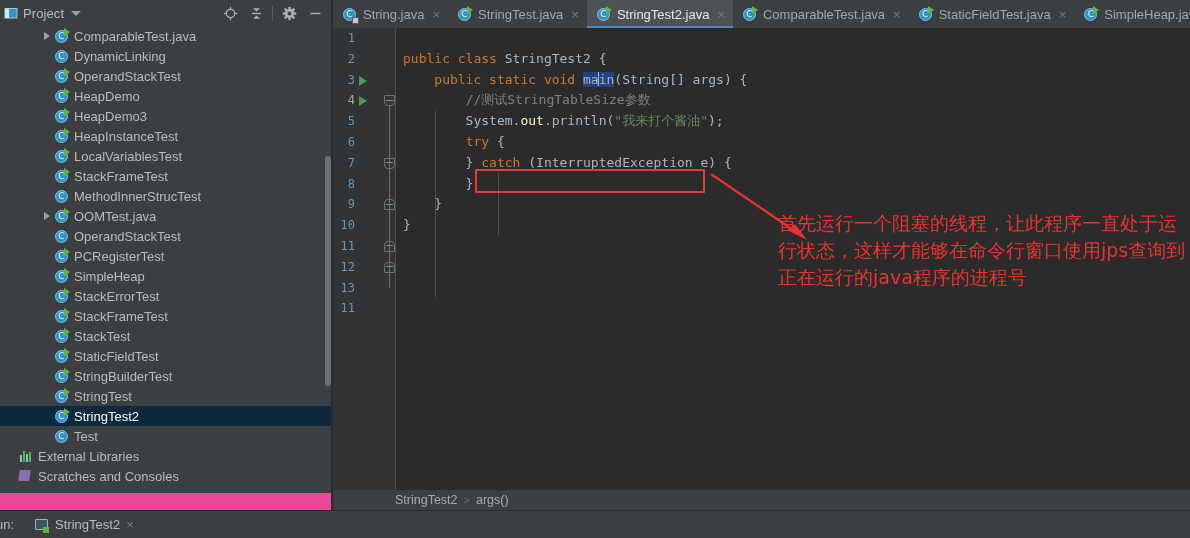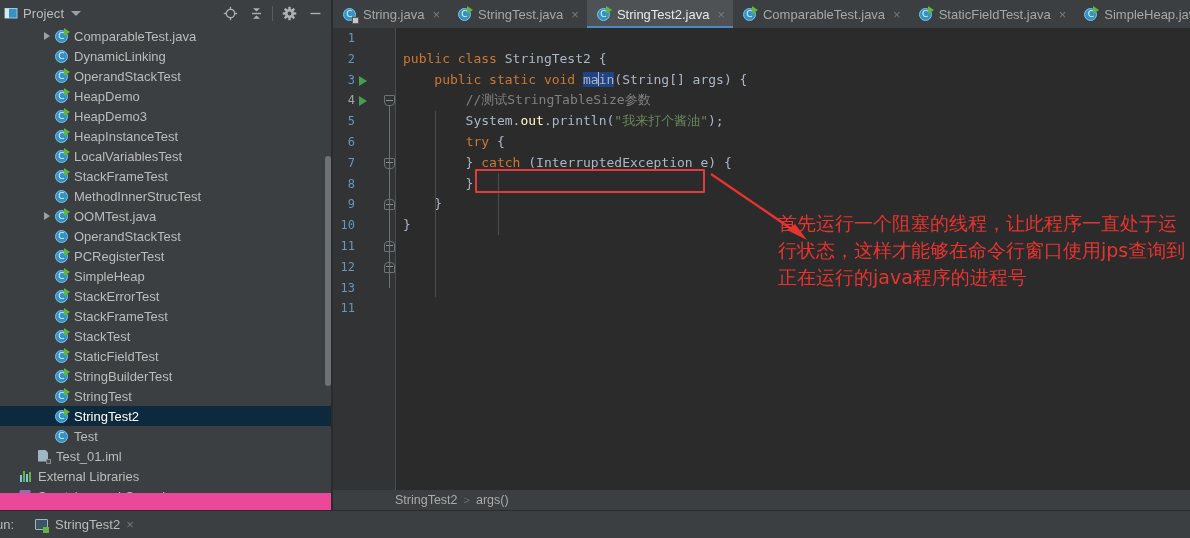--- a/index.html
+++ b/index.html
@@ -502,29 +502,20 @@
         </div>
         <div class="tree-row" style="padding-left:44px">
           <span class="tw-arrow hidden"></span>
           <span style="width:4px"></span>
           <span class="ico ico-class">
             <span class="disc"></span>
             <span class="cletter">C</span>
           </span>
           <span class="tree-label">Test</span>
         </div>
-        <div class="tree-row" style="padding-left:26px">
-          <span class="tw-arrow hidden"></span>
-          <span style="width:4px"></span>
-          <span class="ico ico-iml">
-            <span class="body"></span>
-            <span class="dot"></span>
-          </span>
-          <span class="tree-label">Test_01.iml</span>
-        </div>
         <div class="tree-row" style="padding-left:8px">
           <span class="tw-arrow hidden"></span>
           <span style="width:4px"></span>
           <span class="ico ico-lib">
             <span class="b" style="left:2px;height:7px;background:#7fc3e8"></span>
             <span class="b" style="left:5px;height:11px;background:#62b543"></span>
             <span class="b" style="left:8px;height:8px;background:#7fc3e8"></span>
             <span class="b" style="left:11px;height:10px;background:#62b543"></span>
           </span>
           <span class="tree-label">External Libraries</span>

